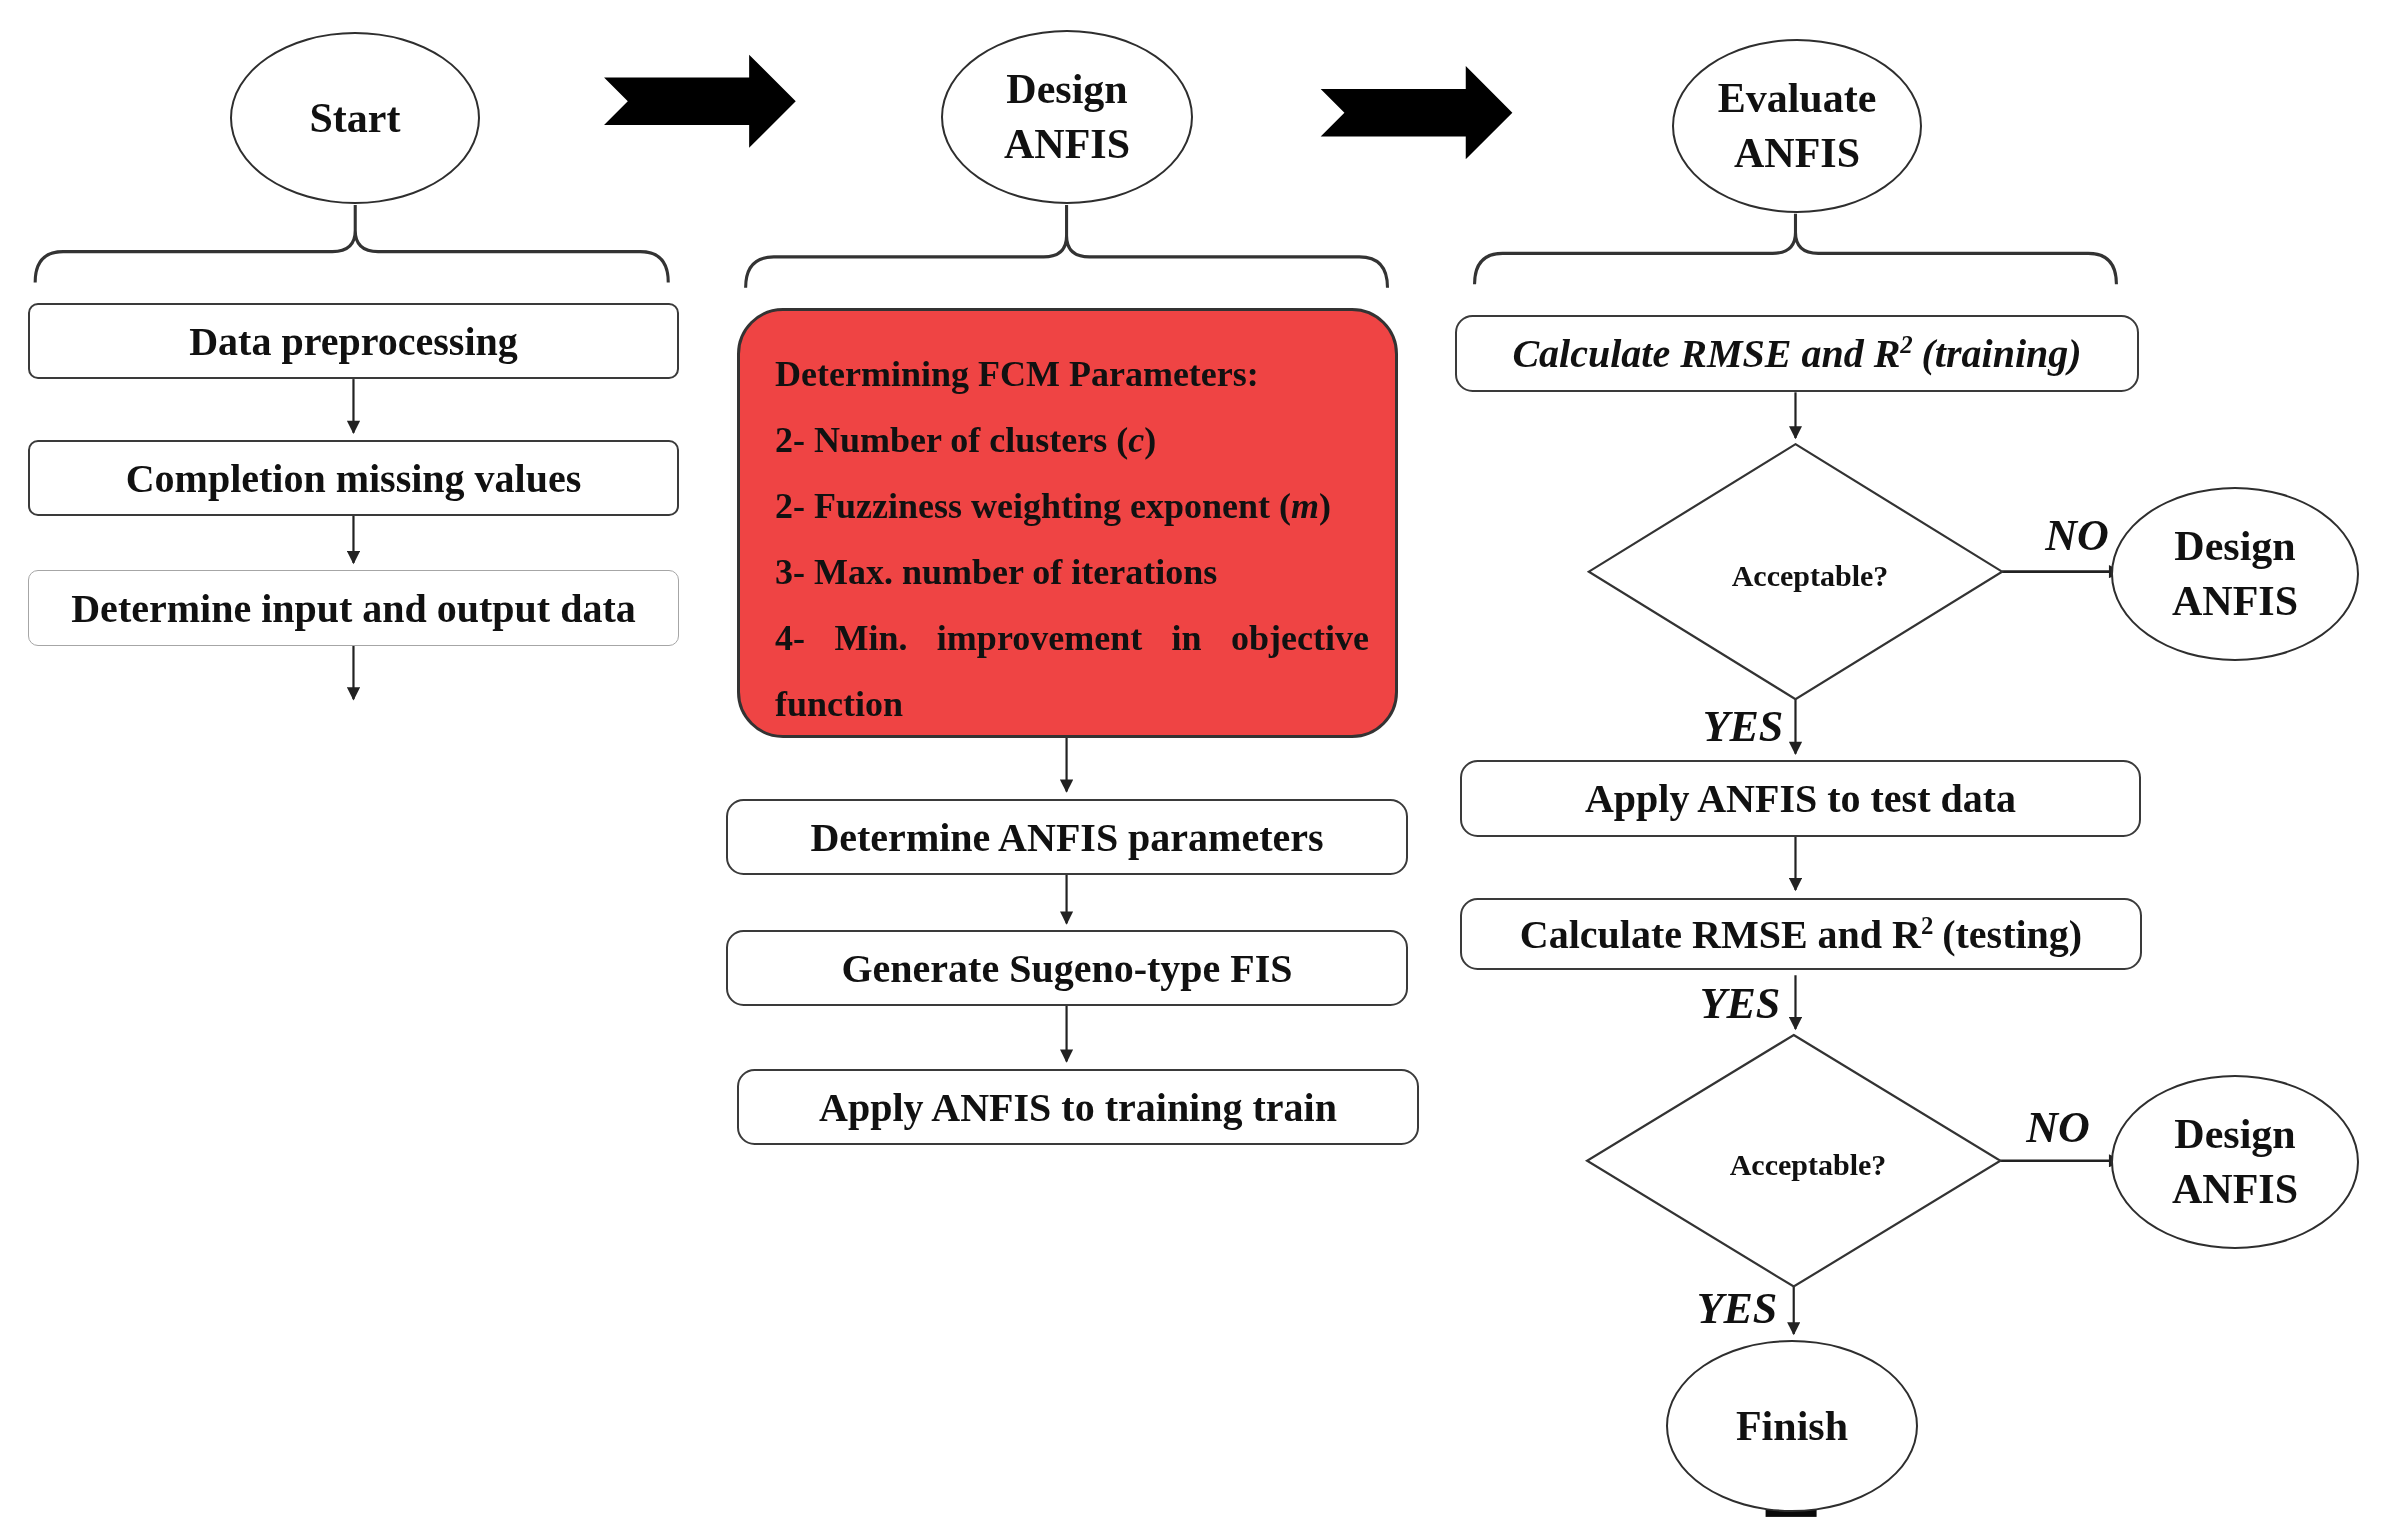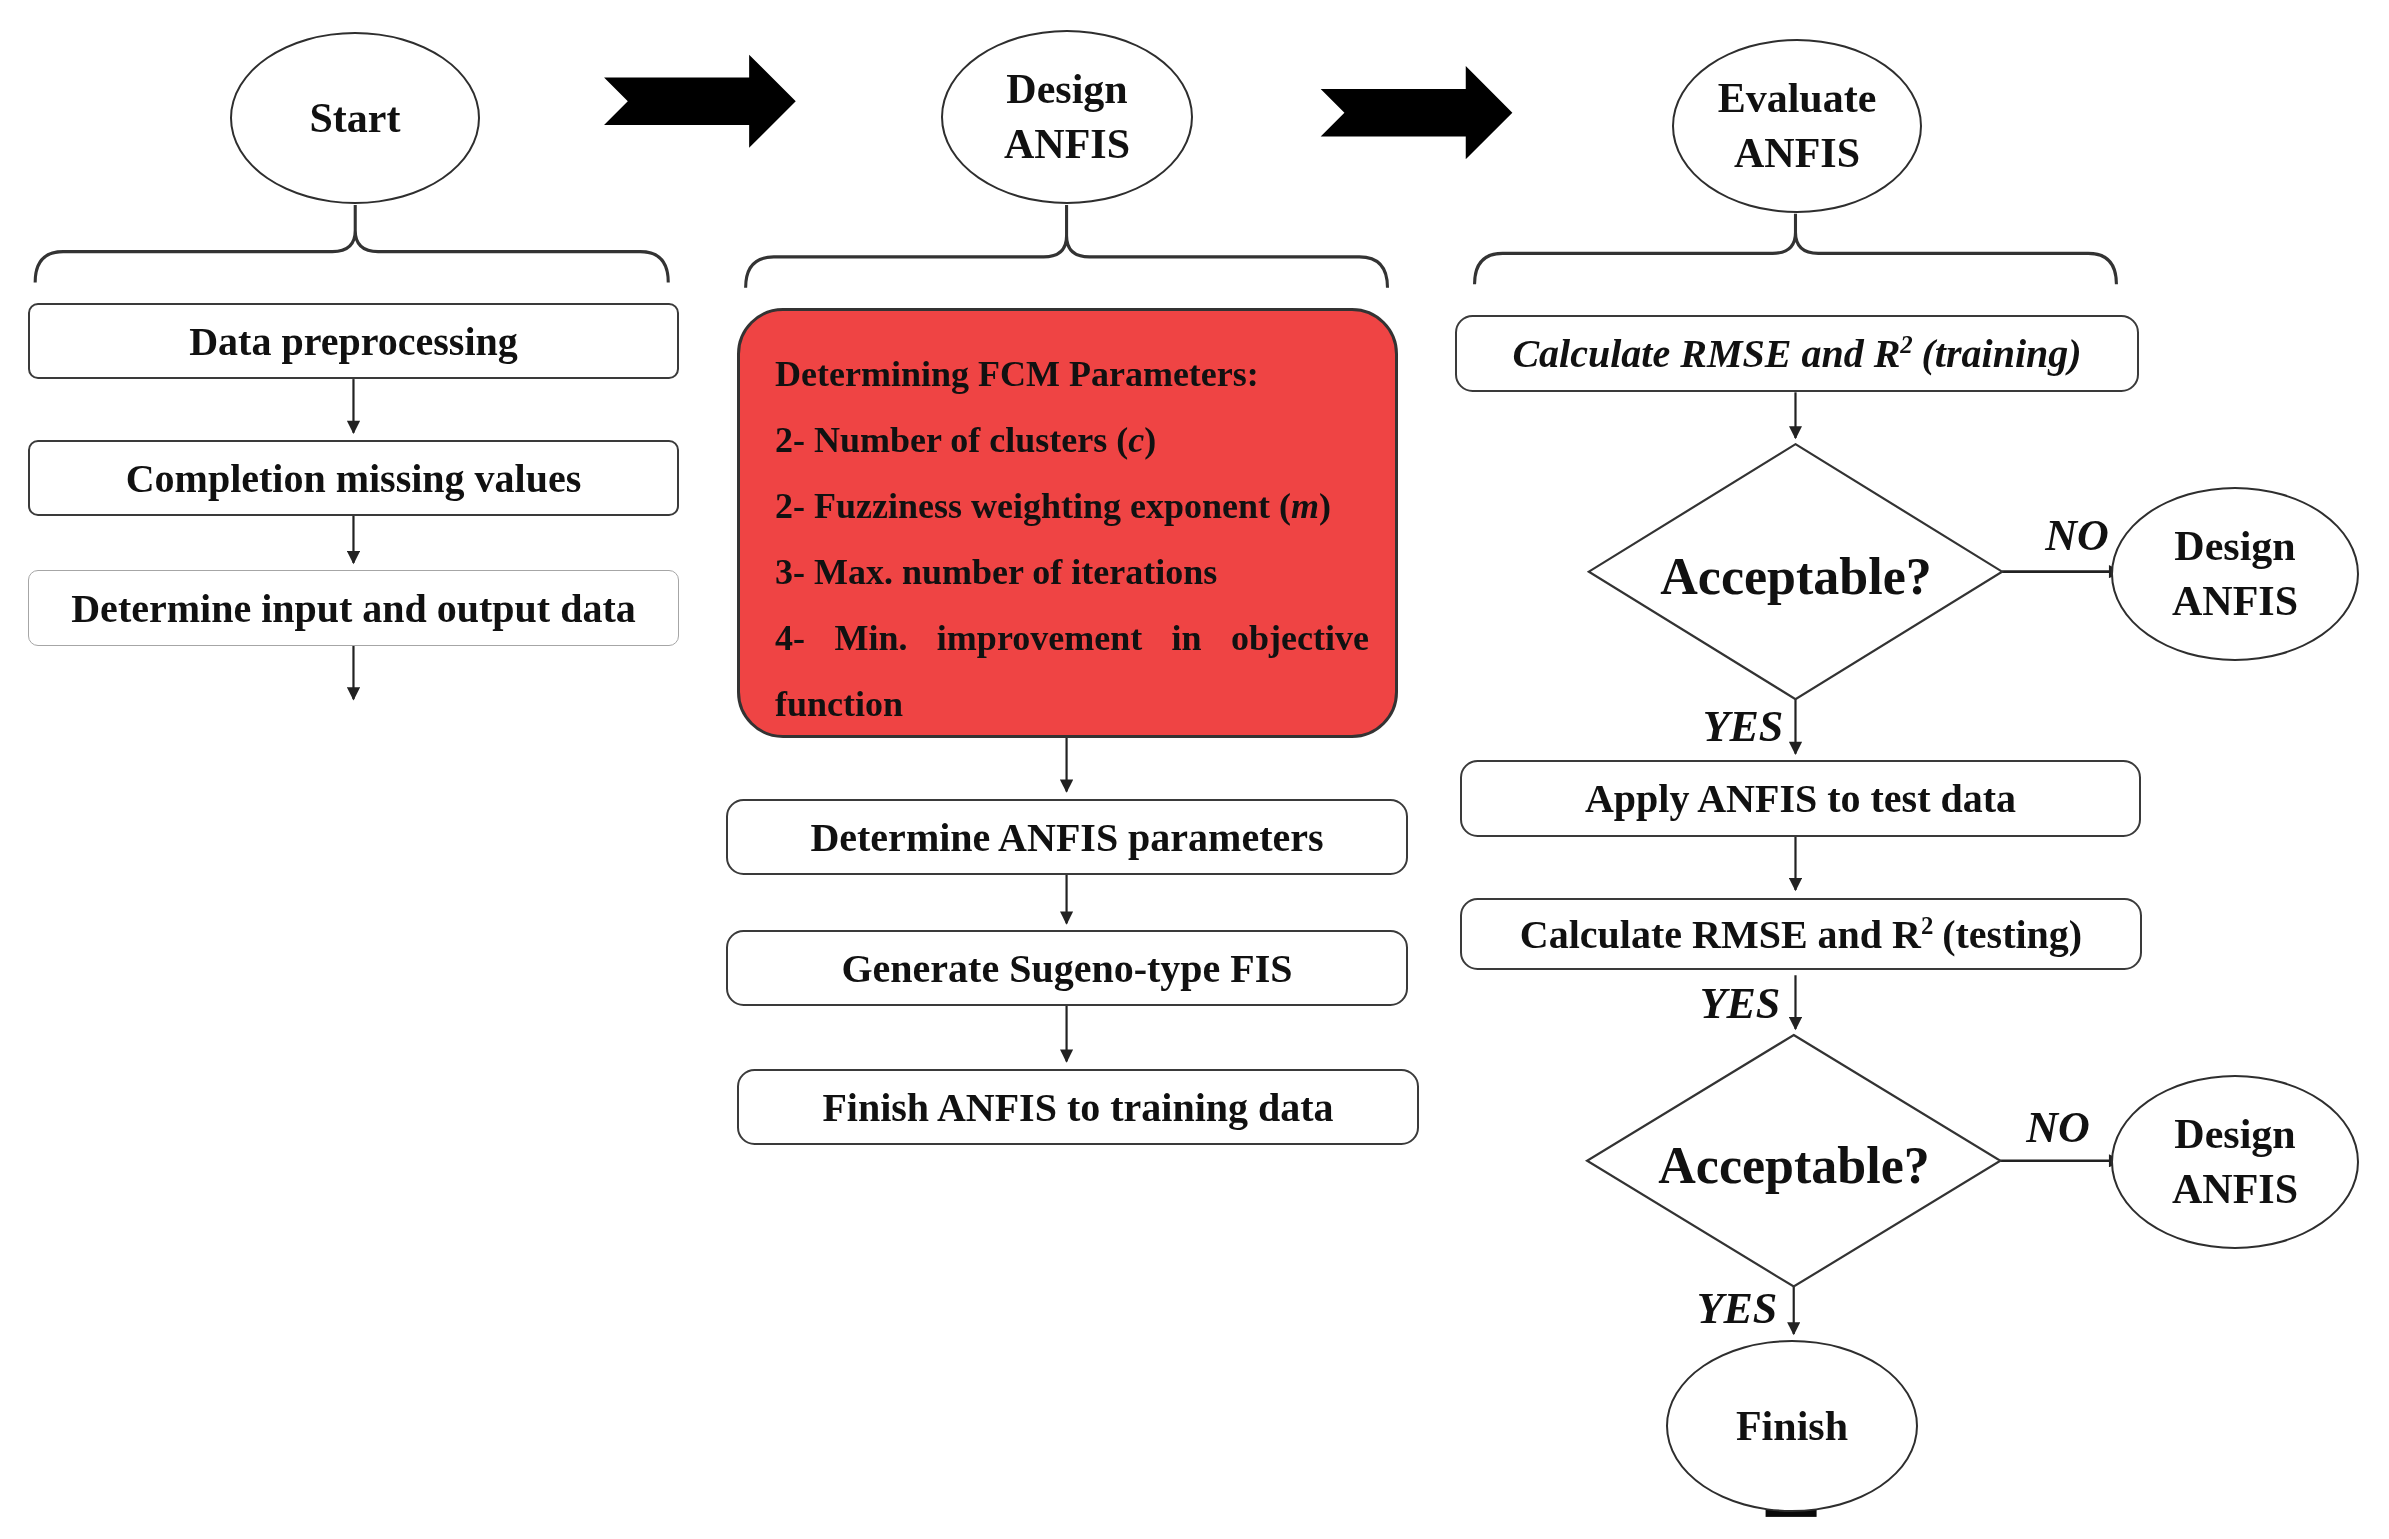--- a/index.html
+++ b/index.html
@@ -24,21 +24,21 @@
        font-size:36px;font-weight:bold;text-align:left;
        padding:30px 26px 0 35px;box-sizing:border-box;position:absolute;}
   .fcm .line{line-height:66px;}
   .fcm .just{text-align:justify;}
   .em{font-style:italic;}
   sup.sq{font-size:0.62em;vertical-align:super;line-height:0;}
   .gap{padding-left:8.8px;}
   .lbl{position:absolute;transform:translate(-50%,-50%);
        font-size:44px;font-weight:bold;font-style:italic;white-space:nowrap;}
   .dtext{position:absolute;transform:translate(-50%,-50%);
-         font-size:52px;font-weight:bold;white-space:nowrap;}
+         font-size:30px;font-weight:bold;white-space:nowrap;margin-left:14px;}
 </style>
 </head>
 <body>
 
 <div id="canvas">
 
   <svg id="wires" viewBox="0 0 2717 1750" xmlns="http://www.w3.org/2000/svg">
     <defs>
       <marker id="ah" viewBox="0 0 10 10" refX="9" refY="5" markerWidth="20" markerHeight="15" markerUnits="userSpaceOnUse" orient="auto">
         <path d="M0,0 L10,5 L0,10 z" fill="#222222"></path>
@@ -107,21 +107,21 @@
 
   <div class="node box rbig" style="left:726px;top:799px;width:682px;height:76px;">
     <div>Determine ANFIS parameters</div>
   </div>
 
   <div class="node box rbig" style="left:726px;top:930px;width:682px;height:76px;">
     <div>Generate Sugeno-type FIS</div>
   </div>
 
   <div class="node box rbig" style="left:737px;top:1069px;width:682px;height:76px;">
-    <div>Finish ANFIS to training data</div>
+    <div>Apply ANFIS to training train</div>
   </div>
 
   <div class="node ellipse" style="left:1672px;top:39px;width:250px;height:174px;">
     <div>Evaluate</div>
     <div>ANFIS</div>
   </div>
 
   <div class="node box rbig" style="left:1455px;top:315px;width:684px;height:77px;font-style:italic;">
     <div><span>Calculate RMSE and R</span><sup class="sq">2</sup><span class="gap">(training)</span></div>
   </div>

